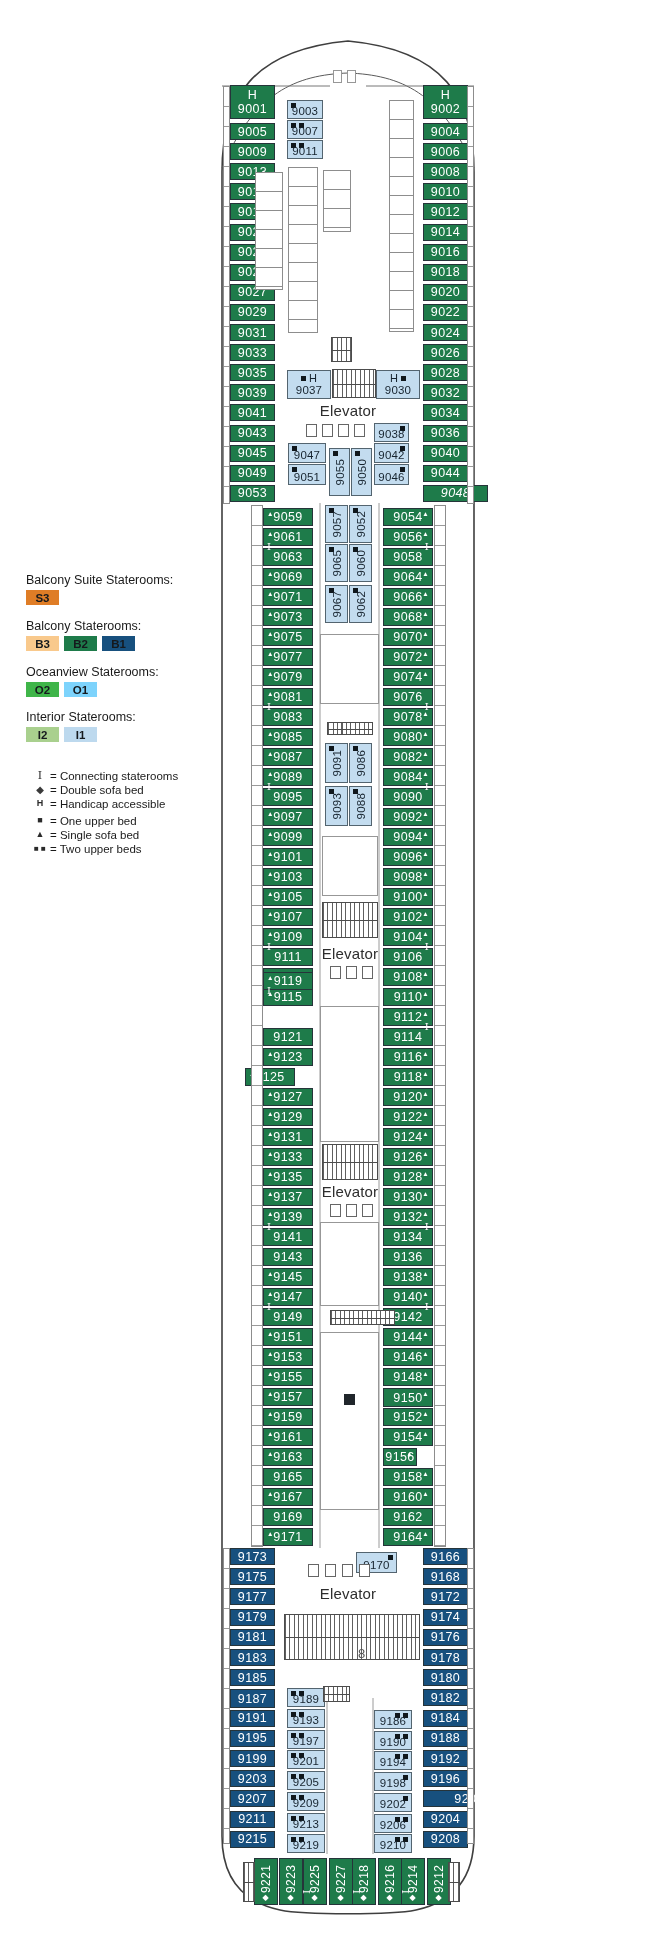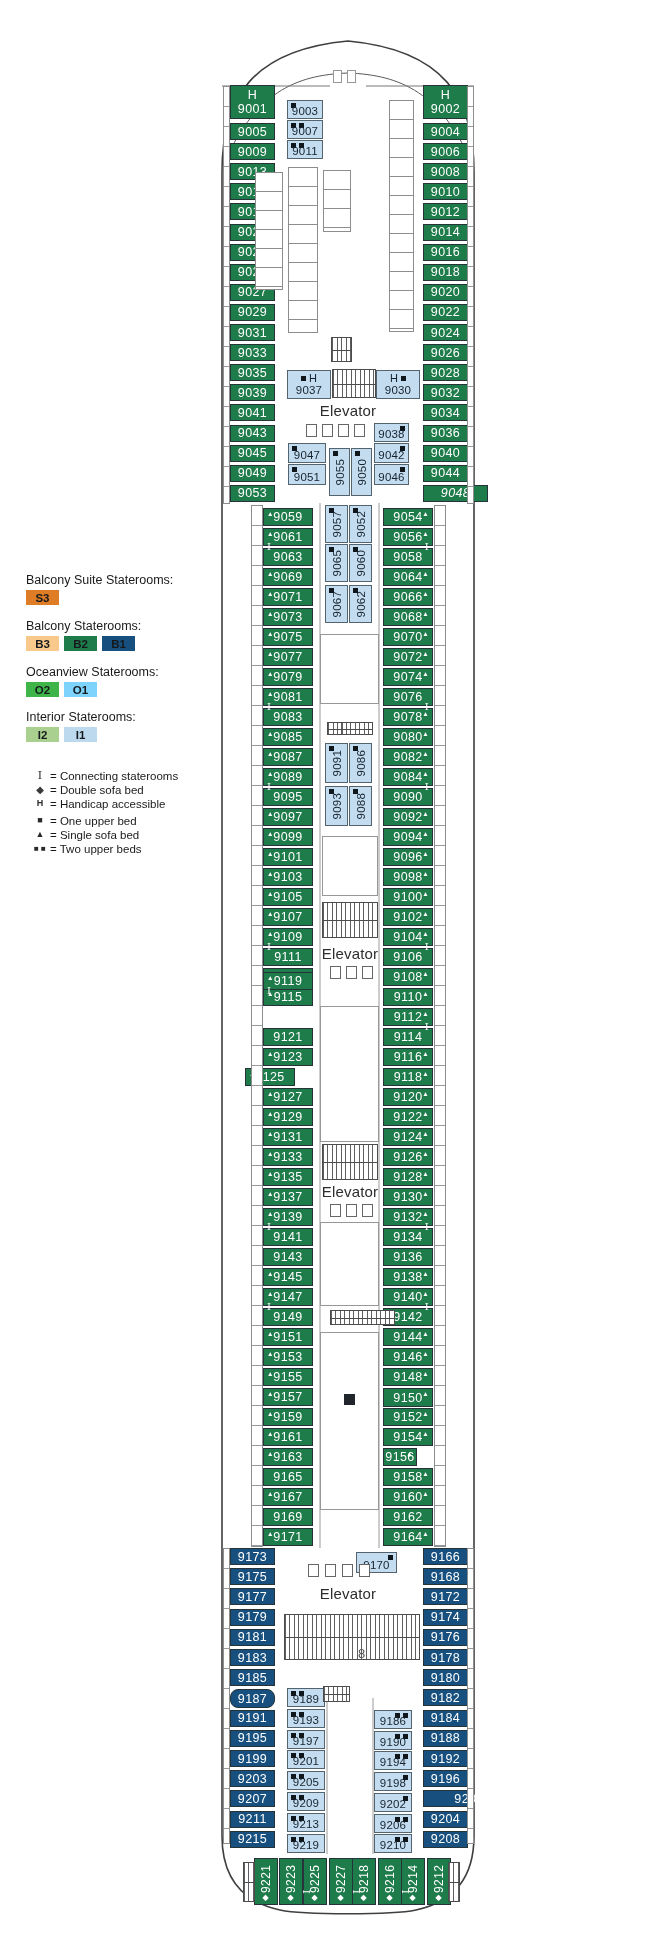--- a/index.html
+++ b/index.html
@@ -772,21 +772,21 @@
       </div>
       <div class="cell navy" style="left: 230px; top: 1628.8px; width: 45px; height: 17px;">
         <div>9181</div>
       </div>
       <div class="cell navy" style="left: 230px; top: 1649px; width: 45px; height: 17px;">
         <div>9183</div>
       </div>
       <div class="cell navy" style="left: 230px; top: 1669.2px; width: 45px; height: 17px;">
         <div>9185</div>
       </div>
-      <div class="cell navy" style="left: 230px; top: 1689.4px; width: 45px; height: 19px; border-radius: 8px;">
+      <div class="cell navy" style="left: 230px; top: 1689.4px; width: 45px; height: 19px;">
         <div>9187</div>
       </div>
       <div class="cell navy" style="left: 230px; top: 1709.6px; width: 45px; height: 17px;">
         <div>9191</div>
       </div>
       <div class="cell navy" style="left: 230px; top: 1729.8px; width: 45px; height: 17px;">
         <div>9195</div>
       </div>
       <div class="cell navy" style="left: 230px; top: 1750px; width: 45px; height: 17px;">
         <div>9199</div>

